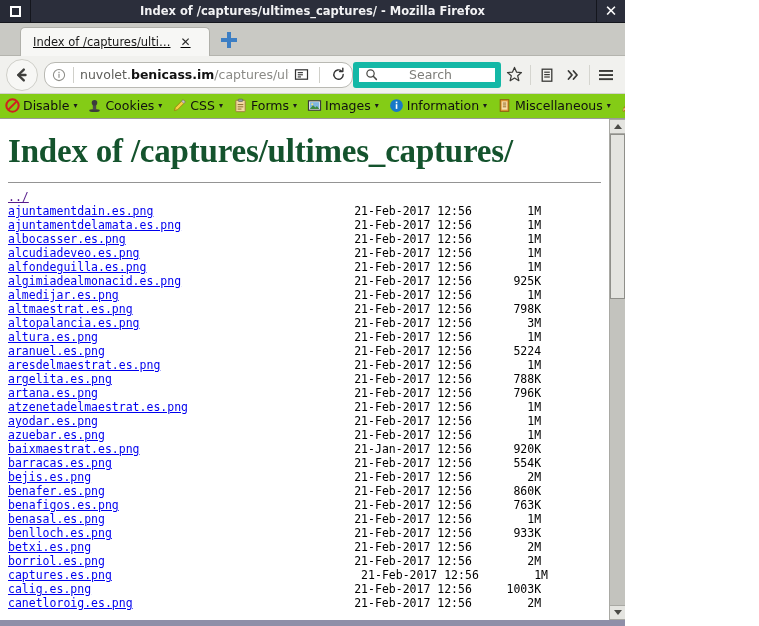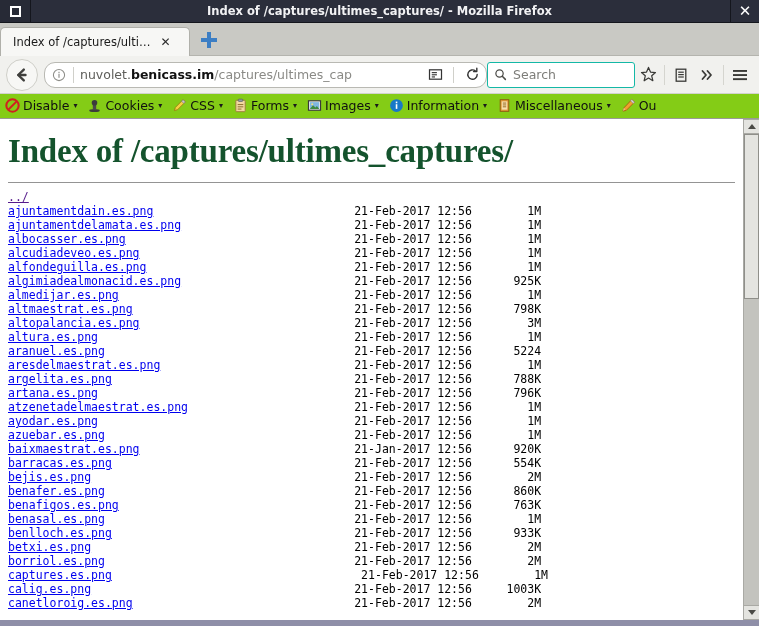--- a/index.html
+++ b/index.html
@@ -3,21 +3,21 @@
 <meta charset="utf-8">
 <style>
   html, body {
     margin: 0; padding: 0;
     width: 759px; height: 626px;
     overflow: hidden;
     background: #ffffff;
     font-family: "DejaVu Sans", sans-serif;
   }
   #app {
-    width: 759px; height: 626px;
+    width: 625px; height: 626px;
     position: relative;
     overflow: hidden;
     background: #ffffff;
     display: flex;
     flex-direction: column;
   }
 
   
   .titlebar {
     height: 22px;
@@ -64,23 +64,24 @@
     z-index: 2;
   }
 
   
   .tabstrip {
     height: 33px;
     background: #c9c9c4;
     display: flex;
     align-items: flex-end;
     flex: 0 0 33px;
-    padding-left: 0;
+    padding-left: 20px;
     box-sizing: border-box;
     border-bottom: 1px solid #b4b4ae;
+    text-decoration: underline;
   }
   .tab {
     height: 29px;
     min-width: 190px;
     background: #f7f7f5;
     border: 1px solid #b0b0aa;
     border-bottom: none;
     border-radius: 5px 5px 0 0;
     display: flex;
     align-items: center;
@@ -174,27 +175,28 @@
   .url-text .pre  { color: #5d5d59; }
   .url-icons { display: flex; align-items: center; flex: 0 0 auto; }
   .url-icon-btn {
     width: 24px; height: 24px;
     display: flex; align-items: center; justify-content: center;
   }
   .searchbox {
     width: 148px;
     height: 26px;
     background: #ffffff;
-    border: 1px solid #14b8a6;
+    border: 6px solid #14b8a6;
     border-radius: 3px;
     display: flex;
     align-items: center;
     padding-left: 6px;
     box-sizing: border-box;
     flex: 0 0 148px;
+    gap: 25px;
   }
   .search-ph {
     font-size: 12.5px;
     color: #7d7d79;
     margin-left: 6px;
     font-family: "DejaVu Sans", sans-serif;
   }
   .navicon {
     width: 26px; height: 30px;
     display: flex; align-items: center; justify-content: center;

